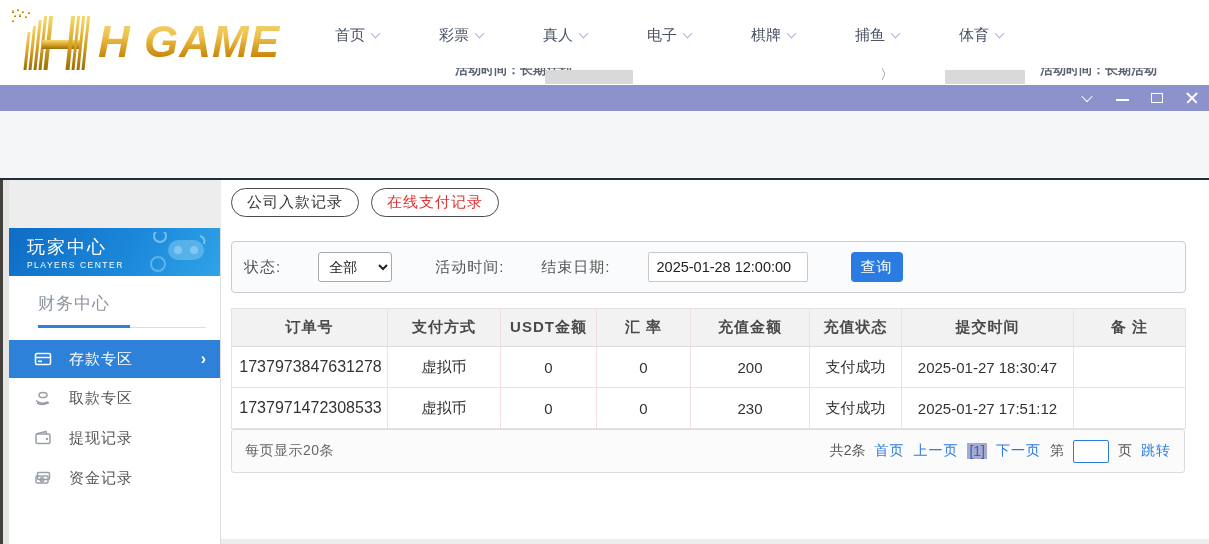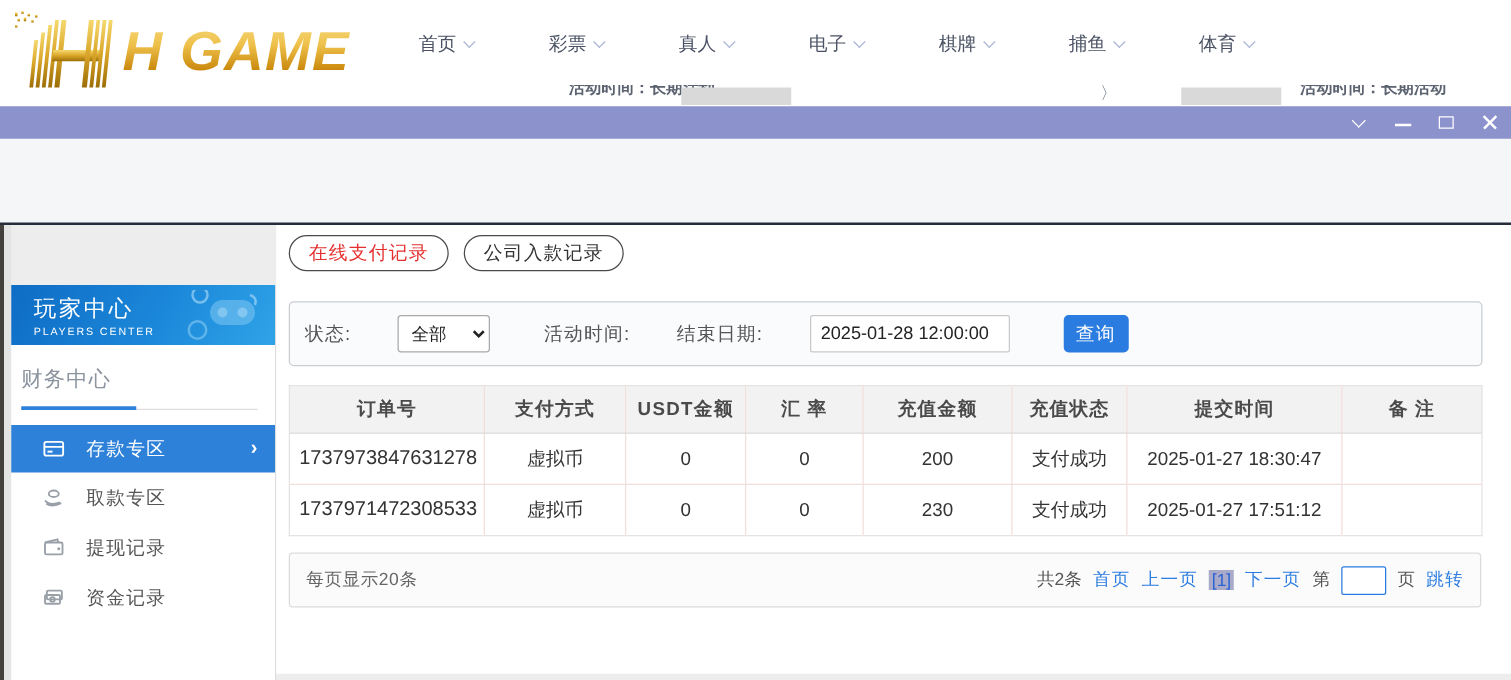--- a/index.html
+++ b/index.html
@@ -45,21 +45,21 @@
   .left-edge { width:9px; height:100%;
     background:linear-gradient(to right,#44403c 0,#44403c 3px,#e4e4e4 3px,#e4e4e4 100%); }
 
   
   .sidebar { width:213px; height:342px; background:#fff; border-right:1px solid #ddd;margin-top:48px; }
   .sb-header { position:relative; height:48px; color:#fff; overflow:hidden; padding:7px 0 0 18px;
     background:linear-gradient(120deg,#0e6cc4 0%,#1b87d9 55%,#2fa3e8 100%); }
   .sb-title { font-size:18px; letter-spacing:2px; }
   .sb-sub { font-size:8.5px; letter-spacing:1.5px; margin-top:1px; }
   .sb-art { position:absolute; right:8px; top:4px; opacity:.55; }
-  .sb-section { padding:16px 14px 0 8px; }
+  .sb-section { padding:16px 14px 0 29px; }
   .sb-section-label { font-size:17px; color:#8b949e; letter-spacing:1px; }
   .sb-divider { margin-top:10px; height:3px; position:relative; border-bottom:1px solid #ddd; }
   .sb-divider::before { content:""; position:absolute; left:0; top:0; width:92px; height:3px; background:#2e81d8; }
   .sb-menu { margin-top:12px; }
   .sb-item { height:40px; display:flex; align-items:center; color:#555; font-size:15px; cursor:pointer; position:relative;text-align:right; }
   .sb-item .sb-ic { margin-left:24px; width:20px; display:flex; justify-content:center; color:#9aa0a8; }
   .sb-item .sb-label { margin-left:16px; letter-spacing:1px; }
   .sb-item.active { background:#2e81d8; color:#fff; height:38px; }
   .sb-item.active .sb-ic { color:#fff; }
   .sb-item.active .sb-arrow { position:absolute; right:14px; color:#fff; font-size:16px; font-weight:bold; }
@@ -86,21 +86,21 @@
     border:1px solid #e3e3e3; font-size:15px; color:#333; }
   table.records thead th { height:38px; background:#f2f2f3; font-weight:bold; color:#4a4a4a;
     border-right:1px solid #f3dede; border-bottom:1px solid #dcdcdc; letter-spacing:1px; }
   table.records thead th:last-child { border-right:none; }
   table.records td { height:41px; text-align:center; border-right:1px solid #f3dede; border-bottom:1px solid #f3dede; }
   table.records td:last-child { border-right:none; }
   table.records tr:last-child td { border-bottom:none; }
   td.order-cell { text-align:left; padding-left:2px; font-size:16px; }
 
   
-  .pager-box { margin-top:13px; width:954px; height:44px; border:1px solid #dcdcdc; border-radius:3px;
+  .pager-box { width:954px; height:44px; border:1px solid #dcdcdc; border-radius:3px;
     background:#fbfbfb; display:flex; align-items:center; justify-content:space-between; padding:0 13px; font-size:14px; }
   .pager-left { color:#666; letter-spacing:.5px; }
   .pager-right { display:flex; align-items:center; gap:9px; color:#555; }
   .pg-link { color:#2a7ce0; cursor:pointer; letter-spacing:1px; }
   .pg-current { color:#2a63d4; background:#a9a9c9; padding:0 2px; cursor:default; }
   .pg-input { width:36px; height:23px; border:1px solid #2a7ce0; border-radius:2px; text-align:center; font-size:13px; }
 
   svg { display:block; }
 </style>
 </head>
@@ -266,22 +266,22 @@
                 <circle cx="8" cy="10.5" r="1.8"></circle>
             </svg>
           </span>
           <span class="sb-label">资金记录</span>
         </div>
       </div>
     </aside>
 
     <main class="main">
       <div class="tabs-row">
+        <button class="tab-pill">公司入款记录</button>
         <button class="tab-pill active">在线支付记录</button>
-        <button class="tab-pill">公司入款记录</button>
       </div>
 
       <div class="filter-box">
         <label>状态:</label>
         <select class="status-select">
           <option>全部</option>
         </select>
         <label>活动时间:</label>
         <label>结束日期:</label>
         <input class="date-input" type="text" value="2025-01-28 12:00:00" style="">

